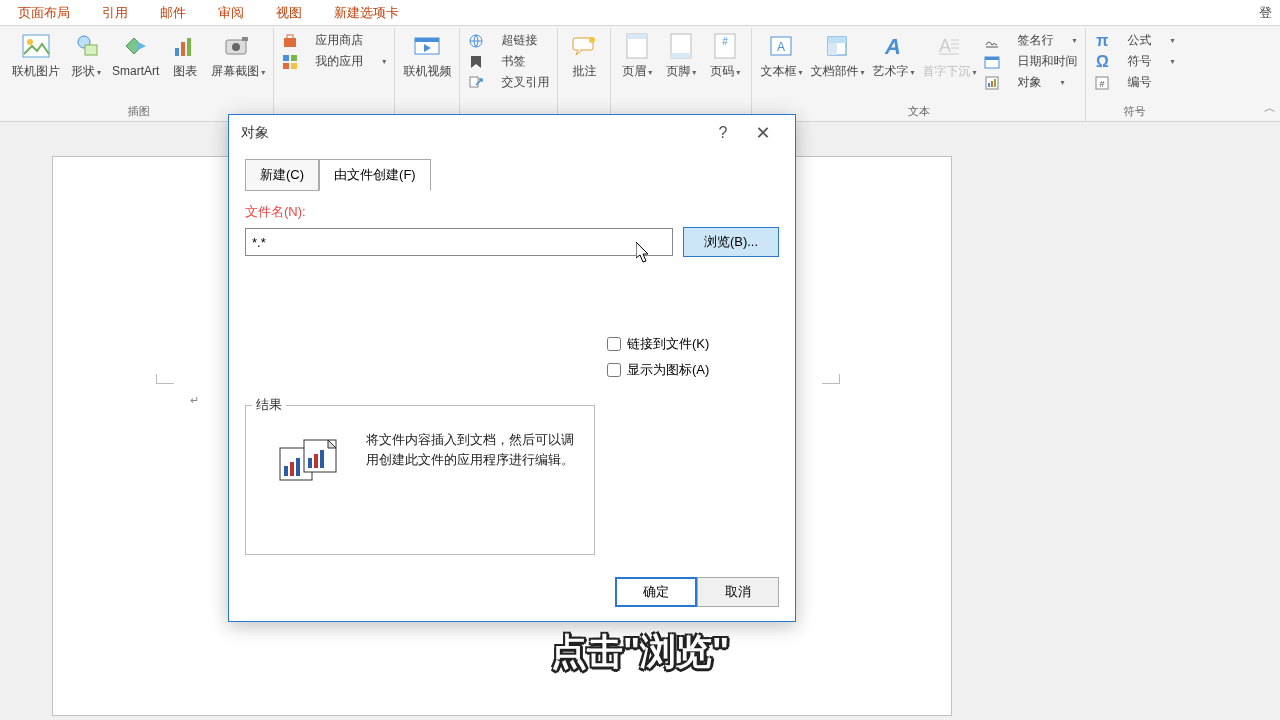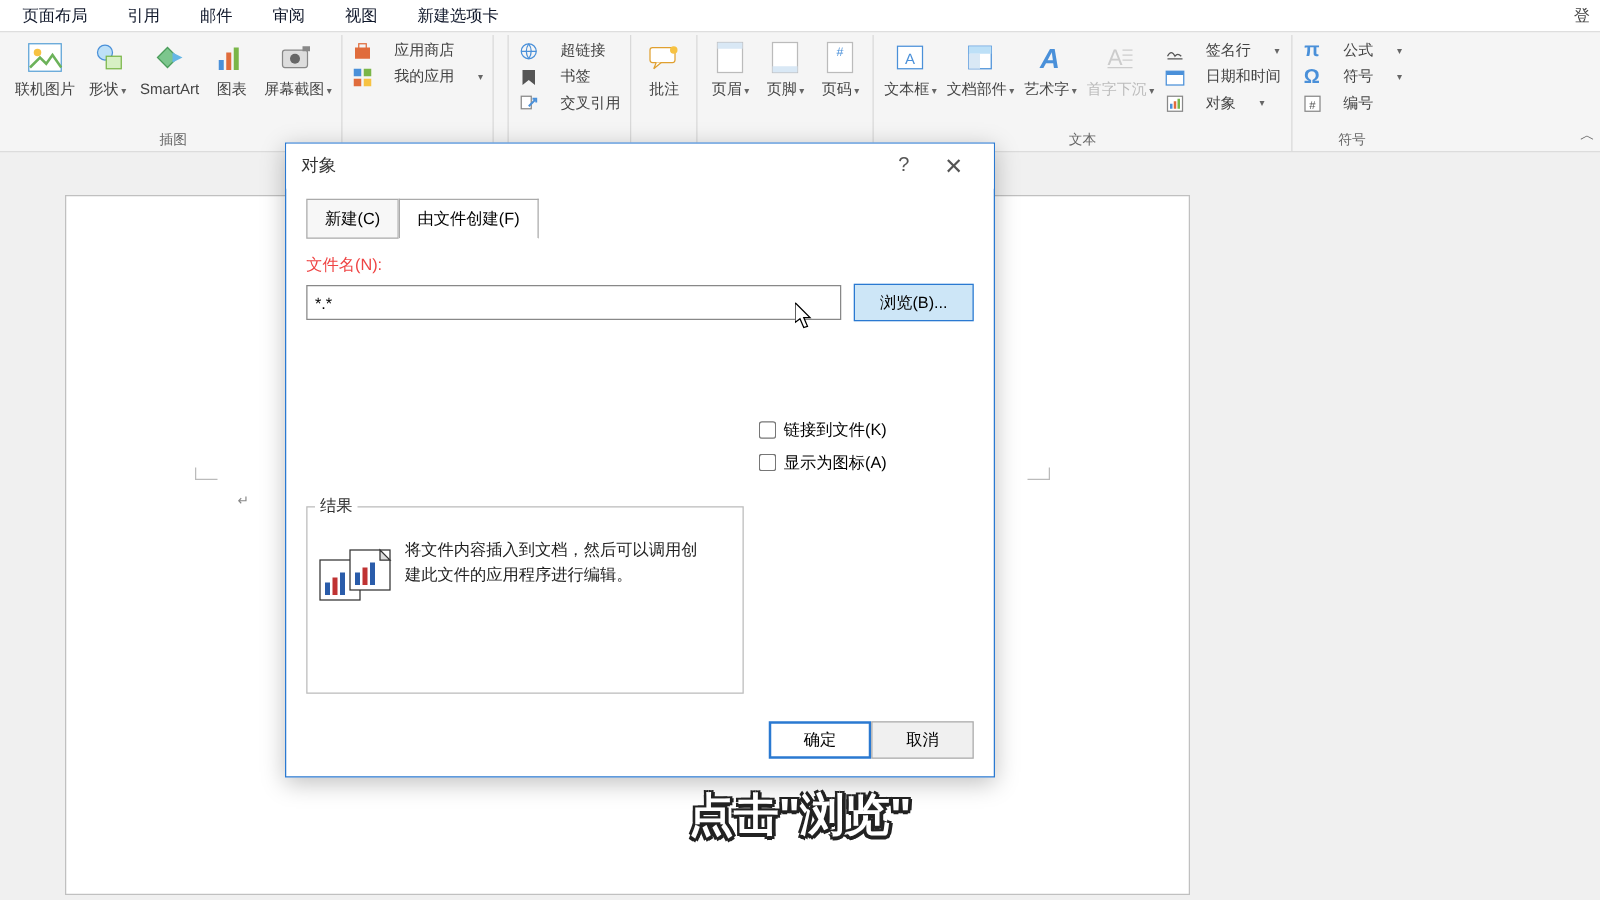--- a/index.html
+++ b/index.html
@@ -16,21 +16,21 @@
 
 .ribbon-tabs {
   display: flex;
   height: 26px;
   border-bottom: 1px solid #d4d4d4;
   background: #fff;
   padding-left: 2px;
 }
 .ribbon-tab {
   padding: 4px 16px;
-  color: #0f172a;
+  color: #c2410c;
   font-size: 13px;
   cursor: pointer;
 }
 .login-link {
   margin-left: auto;
   padding: 4px 8px;
   color: #444;
   font-size: 13px;
 }
 
@@ -188,35 +188,35 @@
   border: 1px solid #2a79d1;
   background: #cde6f7;
   font-size: 13px;
   cursor: pointer;
 }
 .check-row { display: flex; align-items: center; gap: 6px; font-size: 13px; margin-bottom: 8px; margin-left: 362px; }
 .check-row input[type=checkbox] { width: 14px; height: 14px; }
 
 .result-box {
   border: 1px solid #bbb;
-  padding: 24px 14px 14px 6px;
+  padding: 24px 14px 14px 30px;
   position: relative;
   margin-top: 26px;
   height: 150px;
 }
 .result-legend {
   position: absolute;
   top: -10px;
   left: 6px;
   background: #fff;
   padding: 0 4px;
   font-size: 13px;
   color: #333;
 }
-.result-inner { display: flex; gap: 4px; align-items: flex-start; }
+.result-inner { display: flex; gap: 22px; align-items: flex-start; }
 .result-icon { width: 68px; height: 54px; margin-top: 6px; position:relative; }
 .result-text { font-size: 13px; color: #222; line-height: 1.5; max-width: 240px; }
 
 .dialog-footer {
   position: absolute;
   bottom: 14px;
   right: 16px;
   display: flex;
   gap: 0;
 }
@@ -354,20 +354,32 @@
             </span>
             <span>我的应用</span>
             <span class="rbtn-dropdown">▾</span>
           </div>
       </div>
     </div>
     <div class="ribbon-group-label">&nbsp;</div>
   </div>
 
   <div class="ribbon-group">
+    <div class="ribbon-group-items">
+      <div class="rbtn">
+        <span class="rbtn-icon">
+            <svg width="28" height="24" viewBox="0 0 28 24">
+              <rect x="2" y="4" width="24" height="16" fill="#fff" stroke="#4a90d9"></rect>
+              <rect x="2" y="4" width="24" height="4" fill="#4a90d9"></rect>
+              <polygon points="11,10 11,18 18,14" fill="#4a90d9"></polygon>
+            </svg>
+          </span>
+        <span class="rbtn-label">联机视频</span>
+      </div>
+    </div>
     <div class="ribbon-group-label">&nbsp;</div>
   </div>
 
   <div class="ribbon-group">
     <div class="ribbon-group-items">
       <div class="rcol">
         <div class="rcol-item">
             <span class="small-icon">
               <svg width="16" height="16" viewBox="0 0 16 16">
                 <circle cx="8" cy="8" r="6" fill="none" stroke="#4a90d9"></circle>

